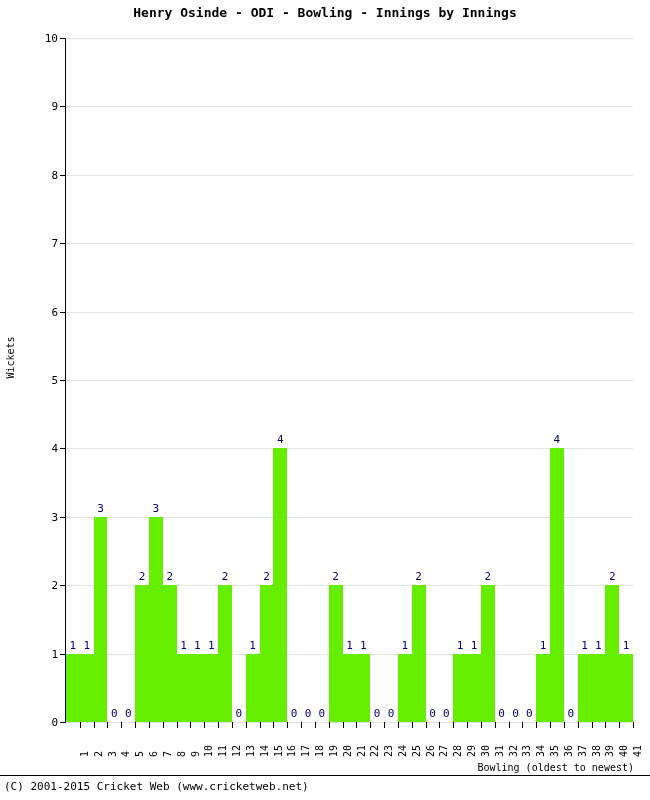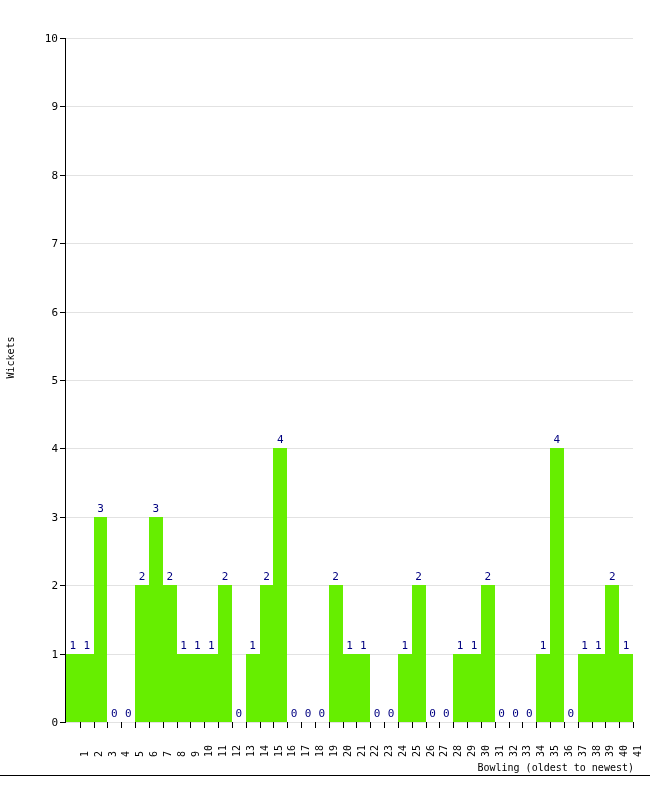--- a/index.html
+++ b/index.html
@@ -196,20 +196,21 @@
     font-size: 11px;
     color: #000000;
     white-space: nowrap;
   }
 </style>
 </head>
 <body>
 
 <div id="chart-root">
 
+  <div id="chart-title">Henry Osinde - ODI - Bowling - Innings by Innings</div>
 
   <div id="axis-left"></div>
   <div id="axis-bottom"></div>
 
   <div id="plot-area">
       <div class="gridline" style="top: 684px;"></div>
       <div class="ytick-mark" style="top: 684px;"></div>
       <div class="gridline" style="top: 615.6px;"></div>
       <div class="ytick-mark" style="top: 615.6px;"></div>
       <div class="gridline" style="top: 547.2px;"></div>
@@ -484,14 +485,15 @@
       <div class="xtick-label" style="left: 509.768px; top: 28px;">37</div>
       <div class="xtick-label" style="left: 523.598px; top: 28px;">38</div>
       <div class="xtick-label" style="left: 537.427px; top: 28px;">39</div>
       <div class="xtick-label" style="left: 551.256px; top: 28px;">40</div>
       <div class="xtick-label" style="left: 565.085px; top: 28px;">41</div>
     </div>
 
   <div id="x-axis-title">Bowling (oldest to newest)</div>
 
   <div id="footer-divider"></div>
+  <div id="footer-text">(C) 2001-2015 Cricket Web (www.cricketweb.net)</div>
 
 </div>
 
 </body></html>

